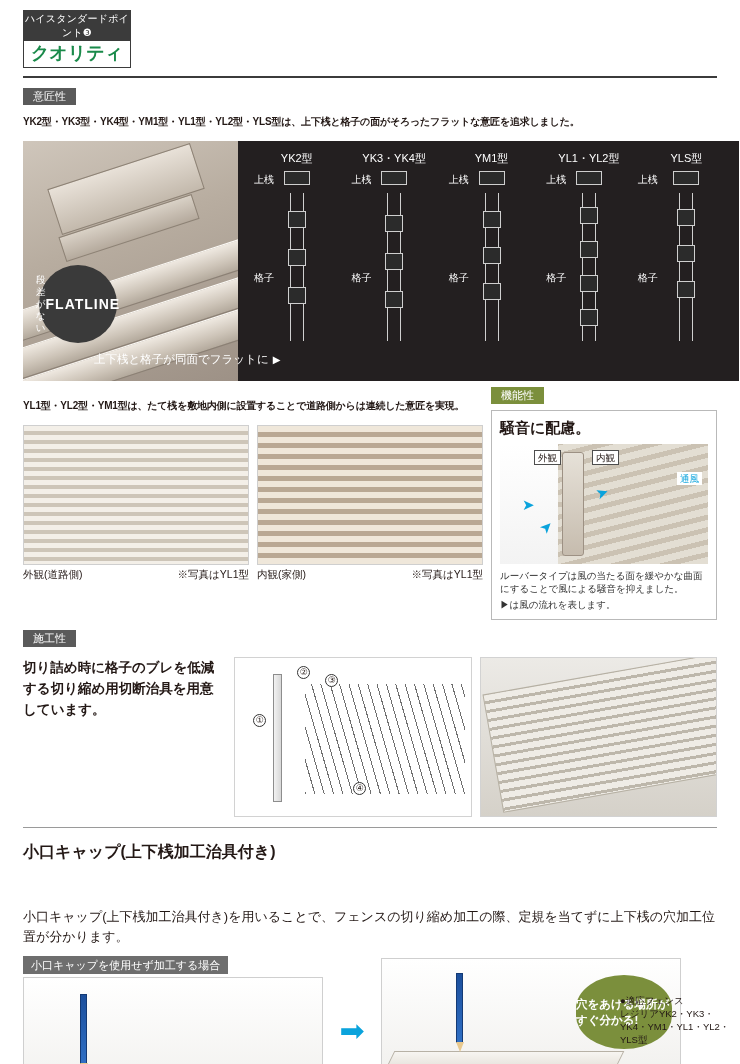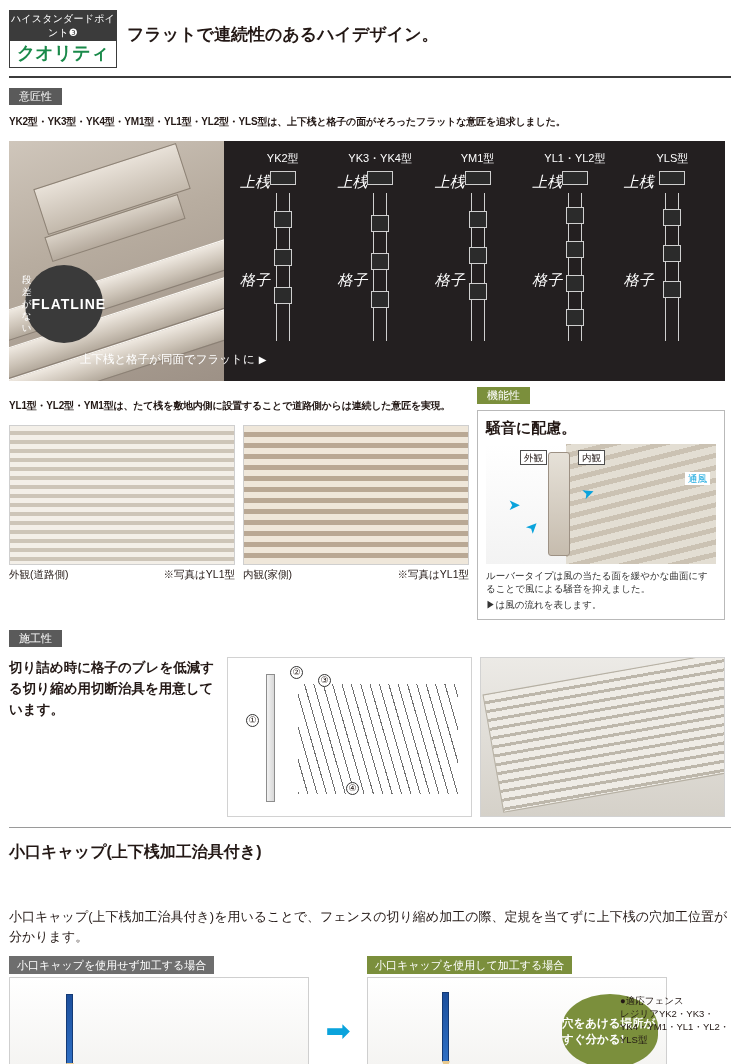--- a/index.html
+++ b/index.html
@@ -5,21 +5,21 @@
   * { box-sizing: border-box; }
   html, body { margin:0; padding:0; }
   body {
     width: 740px; height: 1064px;
     background:#ffffff;
     font-family: "Liberation Sans", sans-serif;
     color:#231815;
     position:relative;
     overflow:hidden;
   }
-  .page { position:relative; width:740px; height:1052px; padding:0 9px; }
+  .page { position:relative; width:740px; height:1052px; padding:0 23px; }
 
   
   .header { display:flex; align-items:flex-start; padding-top:10px; }
   .badge {
     width:108px; flex:0 0 108px;
     border:1px solid #3b3b3b;
     background:#ffffff;
     text-align:center;
   }
   .badge-top {
@@ -99,21 +99,21 @@
     border:1px solid #cfcfcf; background:#2b2b2b;
   }
   .post {
     position:absolute; left:50%; margin-left:-7px; top:22px; width:14px; height:148px;
     border-left:1px solid #cfcfcf; border-right:1px solid #cfcfcf;
   }
   .slat {
     position:absolute; left:50%; margin-left:-9px; width:18px; height:17px;
     border:1px solid #cfcfcf; background:#2b2b2b;
   }
-  .lbl { position:absolute; font-size:15px; color:#fff; white-space:nowrap;font-style:italic; }
+  .lbl { position:absolute; font-size:10px; color:#fff; white-space:nowrap; }
 
   
   .row2 { display:flex; gap:8px; margin-top:4px; }
   .col-left { width:460px; }
   .col-right { width:248px; }
 
   .photo-pair { display:flex; gap:8px; }
   .photo-box { width:226px; }
   .photo-img { height:140px; border:1px solid #cfcfcf; position:relative; overflow:hidden; }
   .louver-a { background:repeating-linear-gradient(#f3efe8 0 5px,#cdc5b8 5px 9px); }
@@ -182,21 +182,20 @@
 <body>
 
 <div class="page">
 
   
   <div class="header">
     <div class="badge">
       <div class="badge-top">ハイスタンダードポイント❸</div>
       <div class="badge-main">クオリティ</div>
     </div>
-    <div class="header-title">フラットで連続性のあるハイデザイン。</div>
   </div>
   <hr class="hr-dark">
 
   
   <span class="tag">意匠性</span>
   <p class="lede">YK2型・YK3型・YK4型・YM1型・YL1型・YL2型・YLS型は、上下桟と格子の面がそろったフラットな意匠を追求しました。</p>
 
   <div class="flat-panel">
     <div class="flat-photo">
       <div class="fp-slab" style="top:130px;"></div>
@@ -355,21 +354,20 @@
       <div class="cap-img">
         <div class="plank"></div>
         <div class="ruler"></div>
         <div class="pencil" style="left:56px; top:16px;"></div>
       </div>
     </div>
 
     <div class="big-arrow">➡</div>
 
     <div class="cap-col">
-      <span class="cap-head green">小口キャップを使用して加工する場合</span>
       <div class="cap-img">
         <div class="plank"></div>
         <div class="pencil" style="left:74px; top:14px;"></div>
         <div class="bubble">穴をあける場所がすぐ分かる!</div>
       </div>
     </div>
   </div>
 
   <div class="applies">
     <div>●適応フェンス</div>

